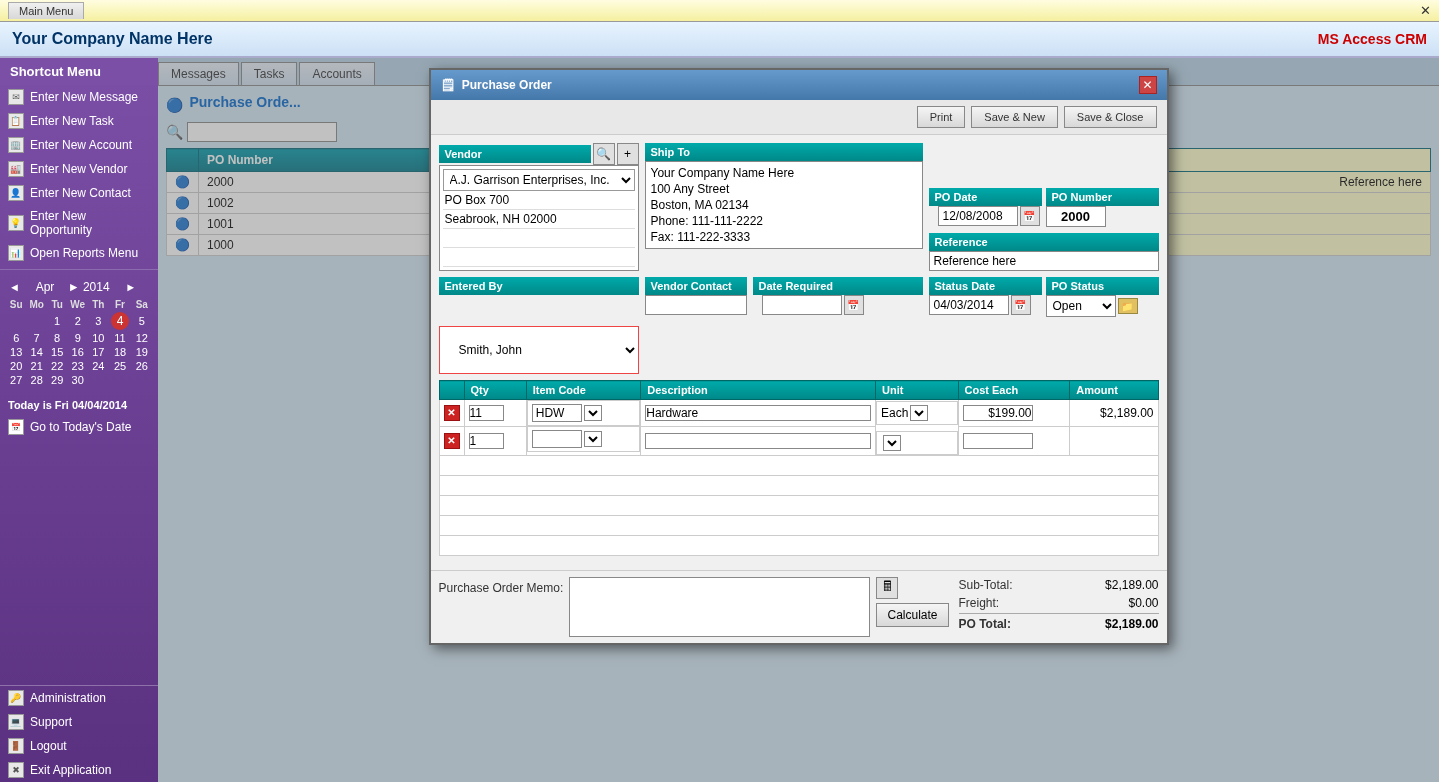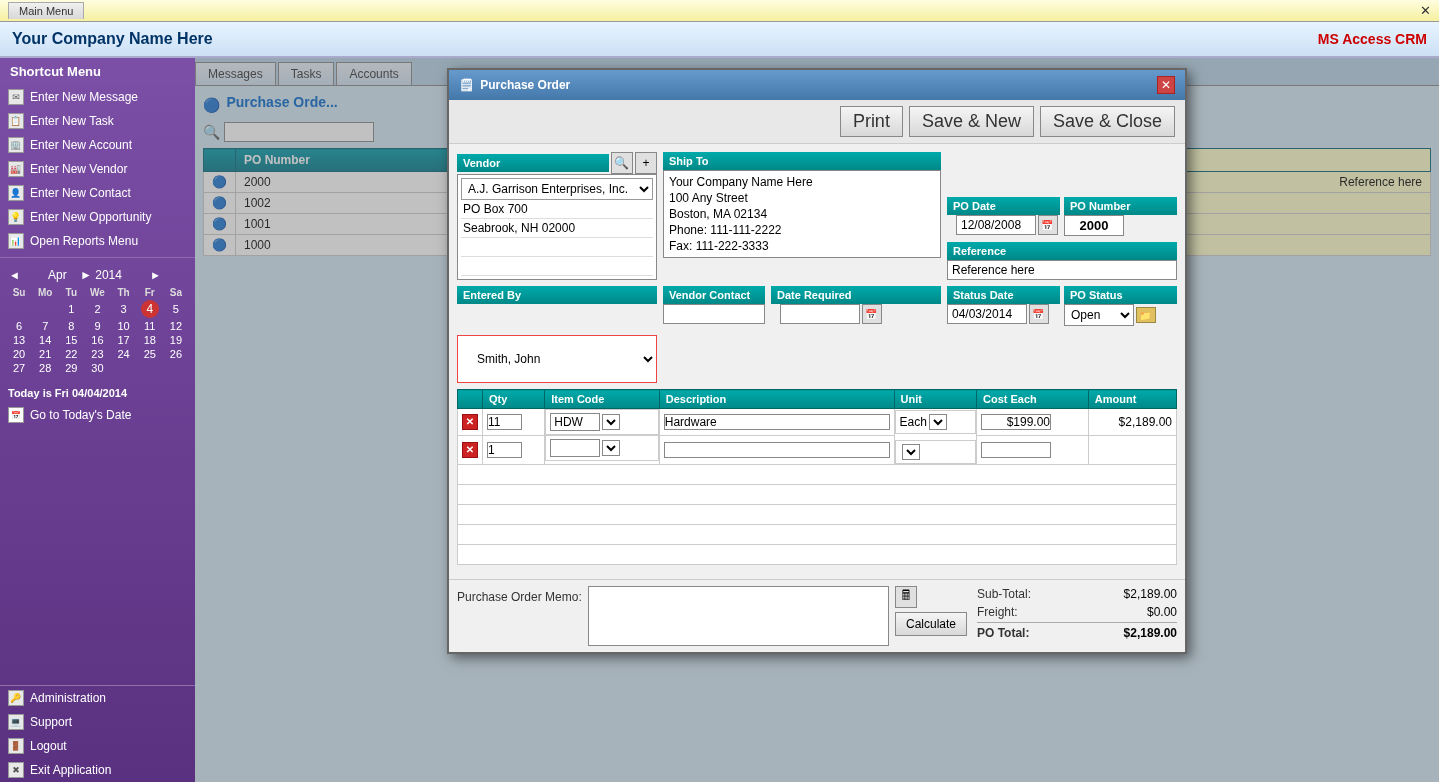--- a/index.html
+++ b/index.html
@@ -52,21 +52,21 @@
     }
 
     
     #main-layout {
       display: flex;
       height: calc(782px - 58px);
     }
 
     
     #sidebar {
-      width: 195px;
+      width: 158px;
       background: linear-gradient(to bottom, #7b4fa6, #5a3080);
       display: flex;
       flex-direction: column;
       padding: 0;
       flex-shrink: 0;
     }
     #sidebar-header {
       background: #7b4fa6;
       color: white;
       font-weight: bold;
@@ -231,21 +231,21 @@
       align-items: center;
       justify-content: flex-end;
       gap: 6px;
       border-bottom: 1px solid #ccc;
     }
     .dialog-btn {
       background: linear-gradient(to bottom, #f5f5f5, #d8d8d8);
       border: 1px solid #888;
       padding: 4px 12px;
       cursor: pointer;
-      font-size: 18px;
+      font-size: 11px;
       color: #333;
     }
 
     #dialog-body {
       padding: 8px;
       background: #f0f0f0;
     }
 
     
     .dialog-row {

